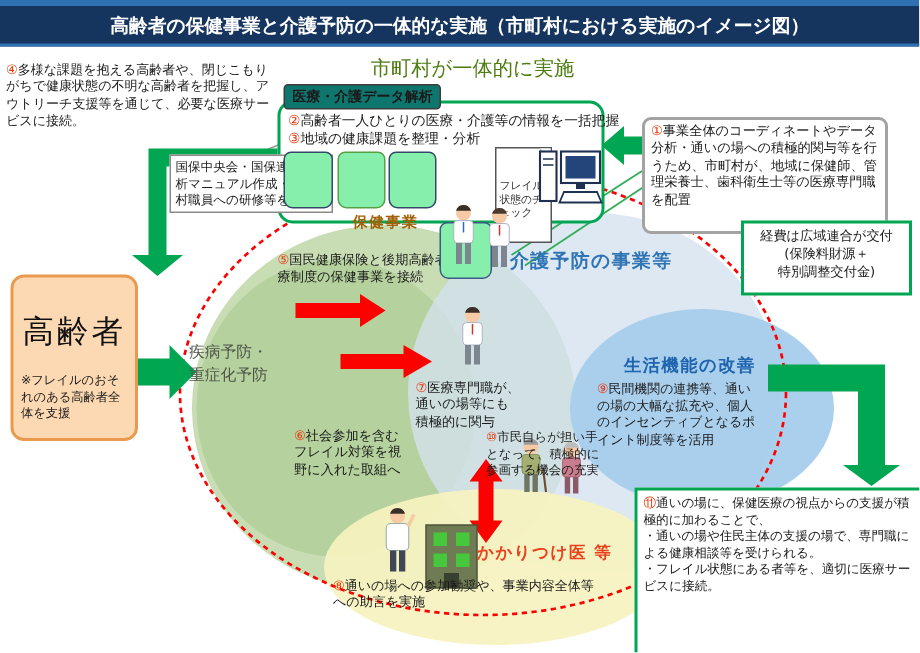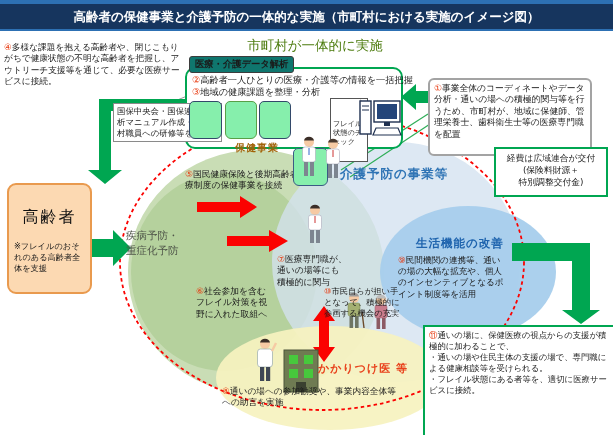--- a/index.html
+++ b/index.html
@@ -33,21 +33,21 @@
   .cylD{left:293px;top:101px;width:33px;height:36px;border-color:#3c5a84;margin-top:47px;} .cylD .cap{background:#4a6ea9}.cylD .lbl{background:#dee8f4}
   .paper{left:330px;top:98px;width:33px;height:42px;background:#fff;border:1px solid #555;
          font-size:7.2px;line-height:1.25;padding:20px 1px 0 2px;color:#333;}
   .paper::after{content:"";position:absolute;right:0;top:0;border-style:solid;border-width:0 7px 7px 0;
                 border-color:#fff #fff #bbb #bbb;}
   .coord-box{left:428px;top:54px;width:152px;height:68px;border:2px solid #a3a3a3;border-radius:6px;
              background:#fff;font-size:8.8px;line-height:1.3;padding:3px 4px;margin-top:24px;}
   .expense-box{left:494px;top:147px;width:110px;height:42px;border:2px solid #00a651;background:#fff;
                font-size:8.8px;line-height:1.35;text-align:center;padding-top:4px;}
   .elderly-box{left:7px;top:183px;width:81px;height:107px;background:#fcd9b2;border:2px solid #e99a4e;border-radius:9px;}
-  .elderly-title{font-size:16px;letter-spacing:2px;text-align:center;margin-top:22px;color:#111;}
+  .elderly-title{font-size:21px;letter-spacing:2px;text-align:center;margin-top:22px;color:#111;}
   .elderly-note{font-size:8.2px;line-height:1.32;margin:13px 3px 0 5px;}
   .health-label{left:212px;top:141px;width:90px;text-align:center;font-size:10px;font-weight:bold;
                 color:#a16207;letter-spacing:1px;}
   .note5{left:185px;top:169px;width:126px;font-size:8.8px;line-height:1.3;}
   .prev-label{left:126px;top:228px;width:60px;font-size:10.5px;line-height:1.4;color:#4f5549;}
   .note6{left:196px;top:286px;width:78px;font-size:8.8px;line-height:1.3;}
   .care-label{left:340px;top:166px;width:132px;font-size:12.5px;font-weight:bold;color:#2f74b5;letter-spacing:1px;}
   .func-label{left:416px;top:236px;width:110px;font-size:11.5px;font-weight:bold;color:#1f64ae;letter-spacing:1px;}
   .note9{left:398px;top:255px;width:110px;font-size:8.6px;line-height:1.3;}
   .note7{left:277px;top:254px;width:70px;font-size:8.8px;line-height:1.3;}

